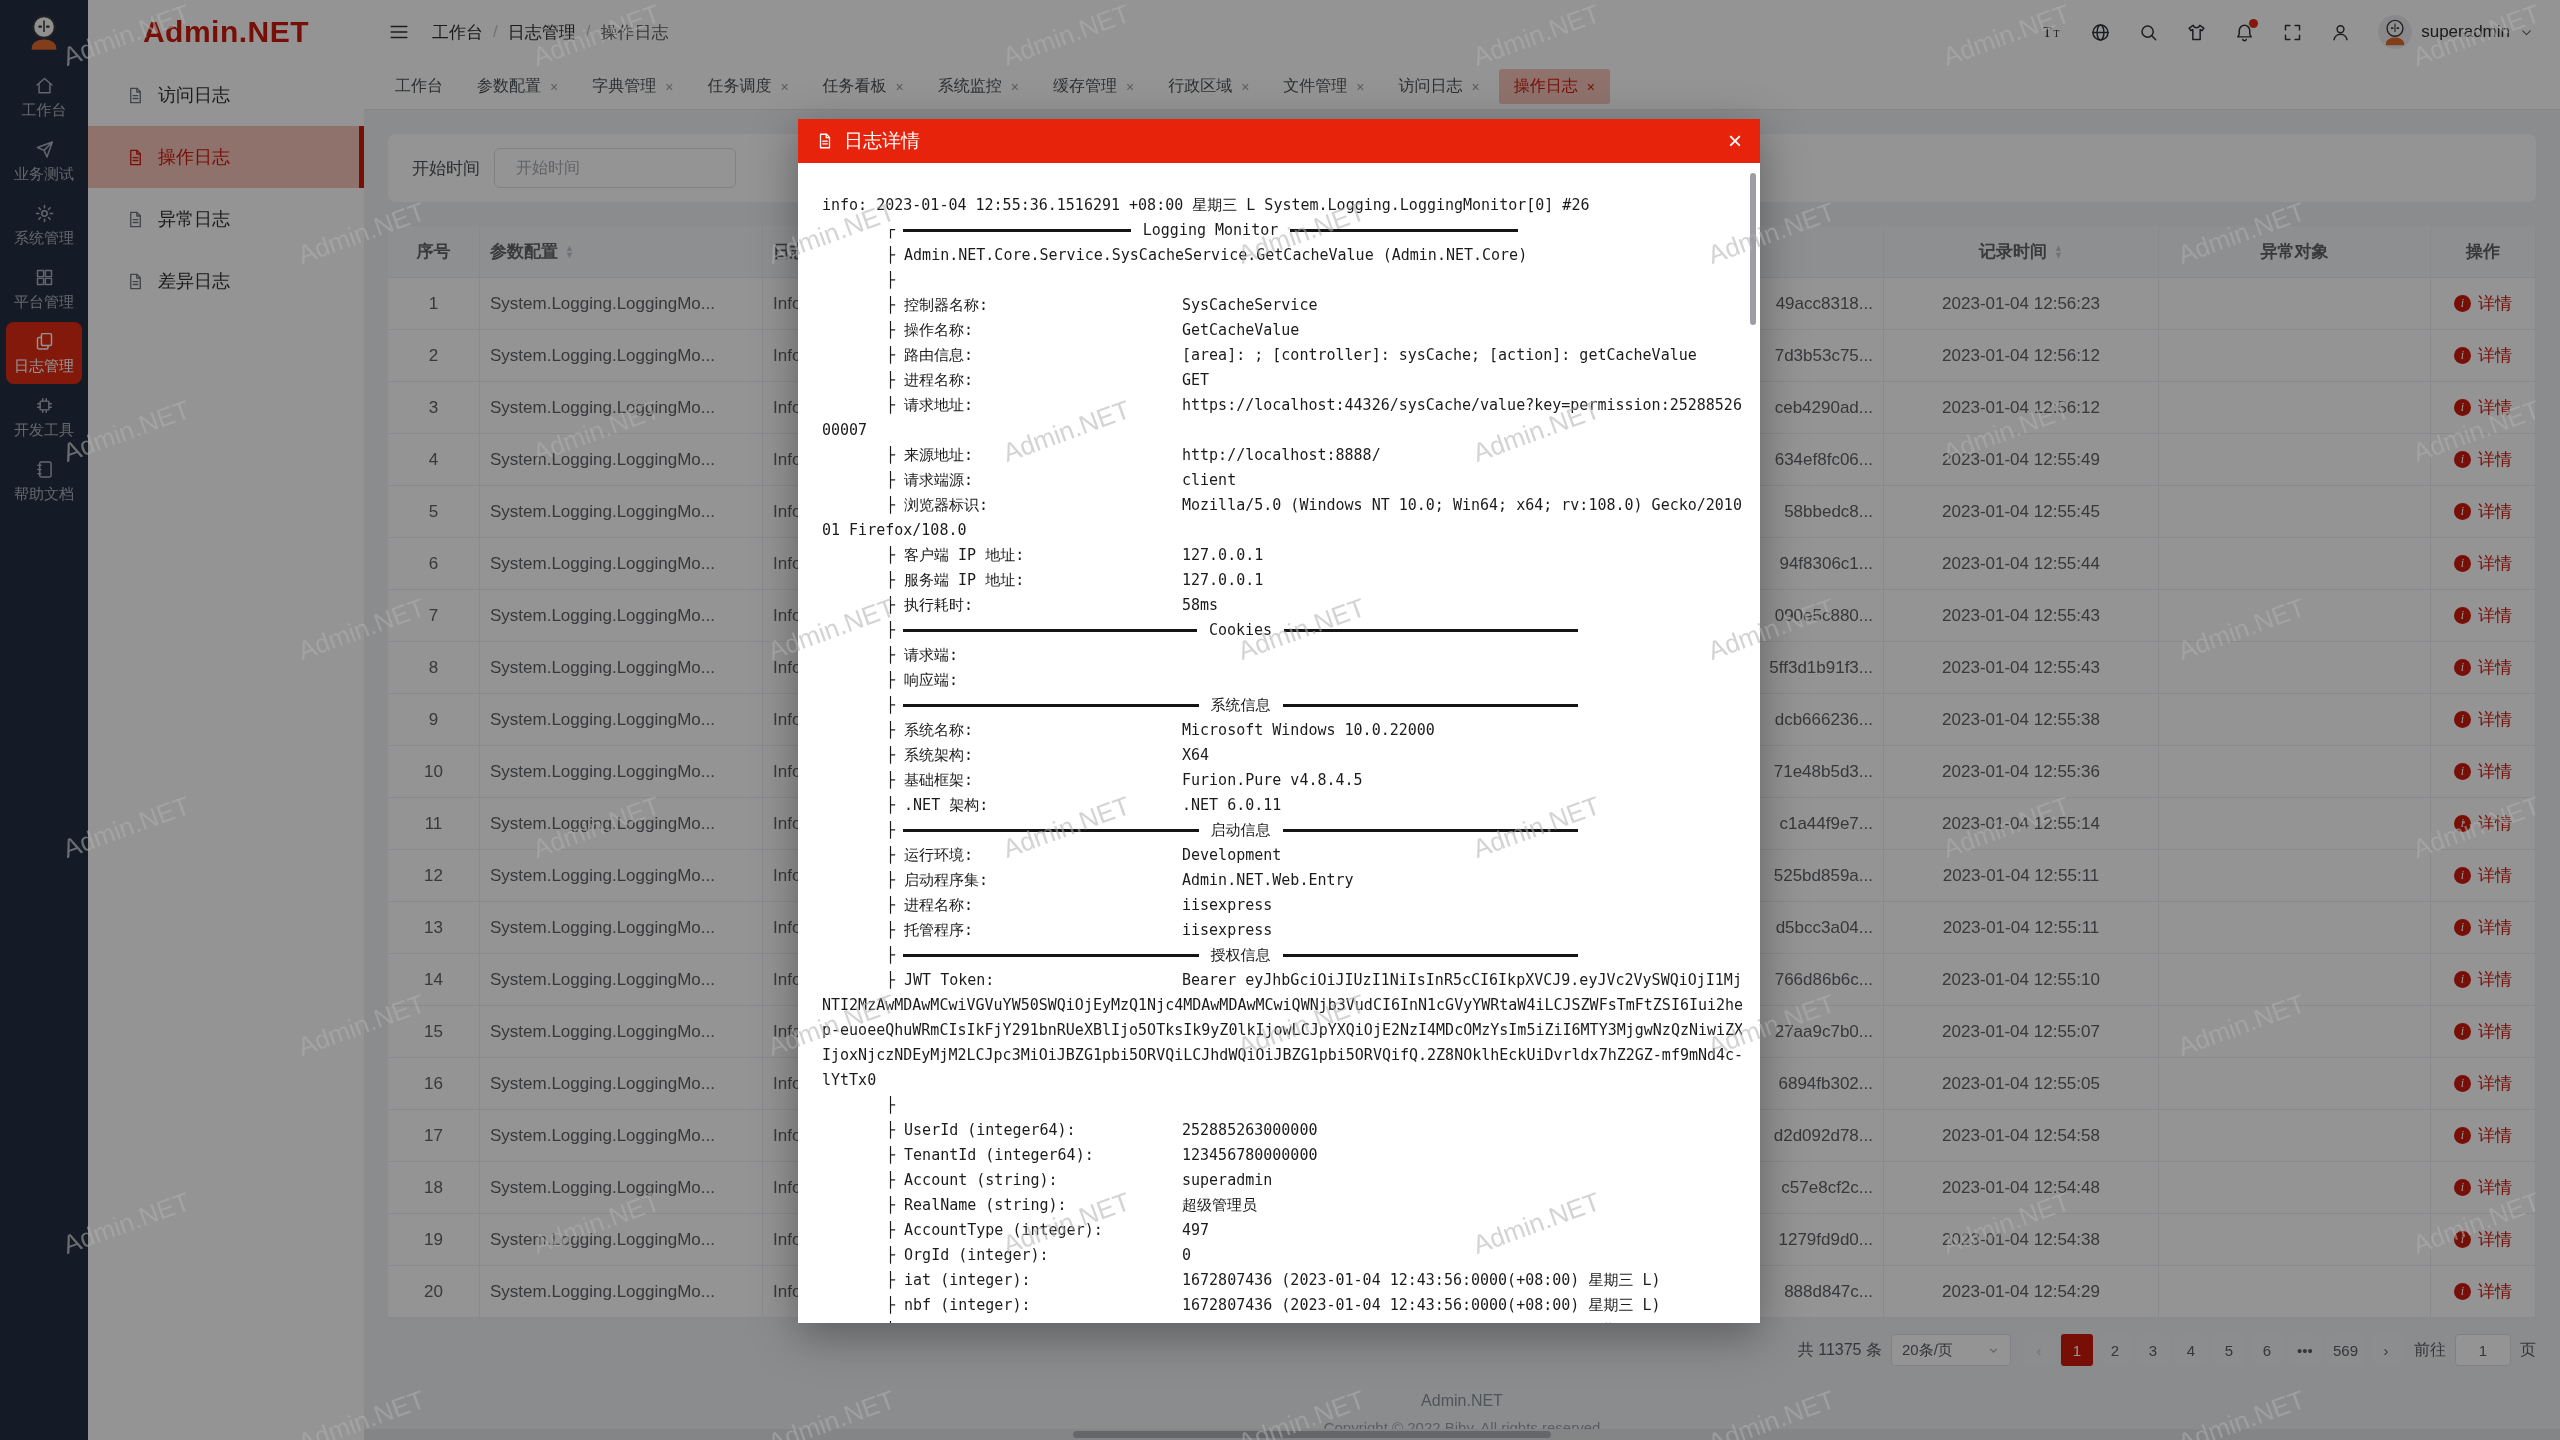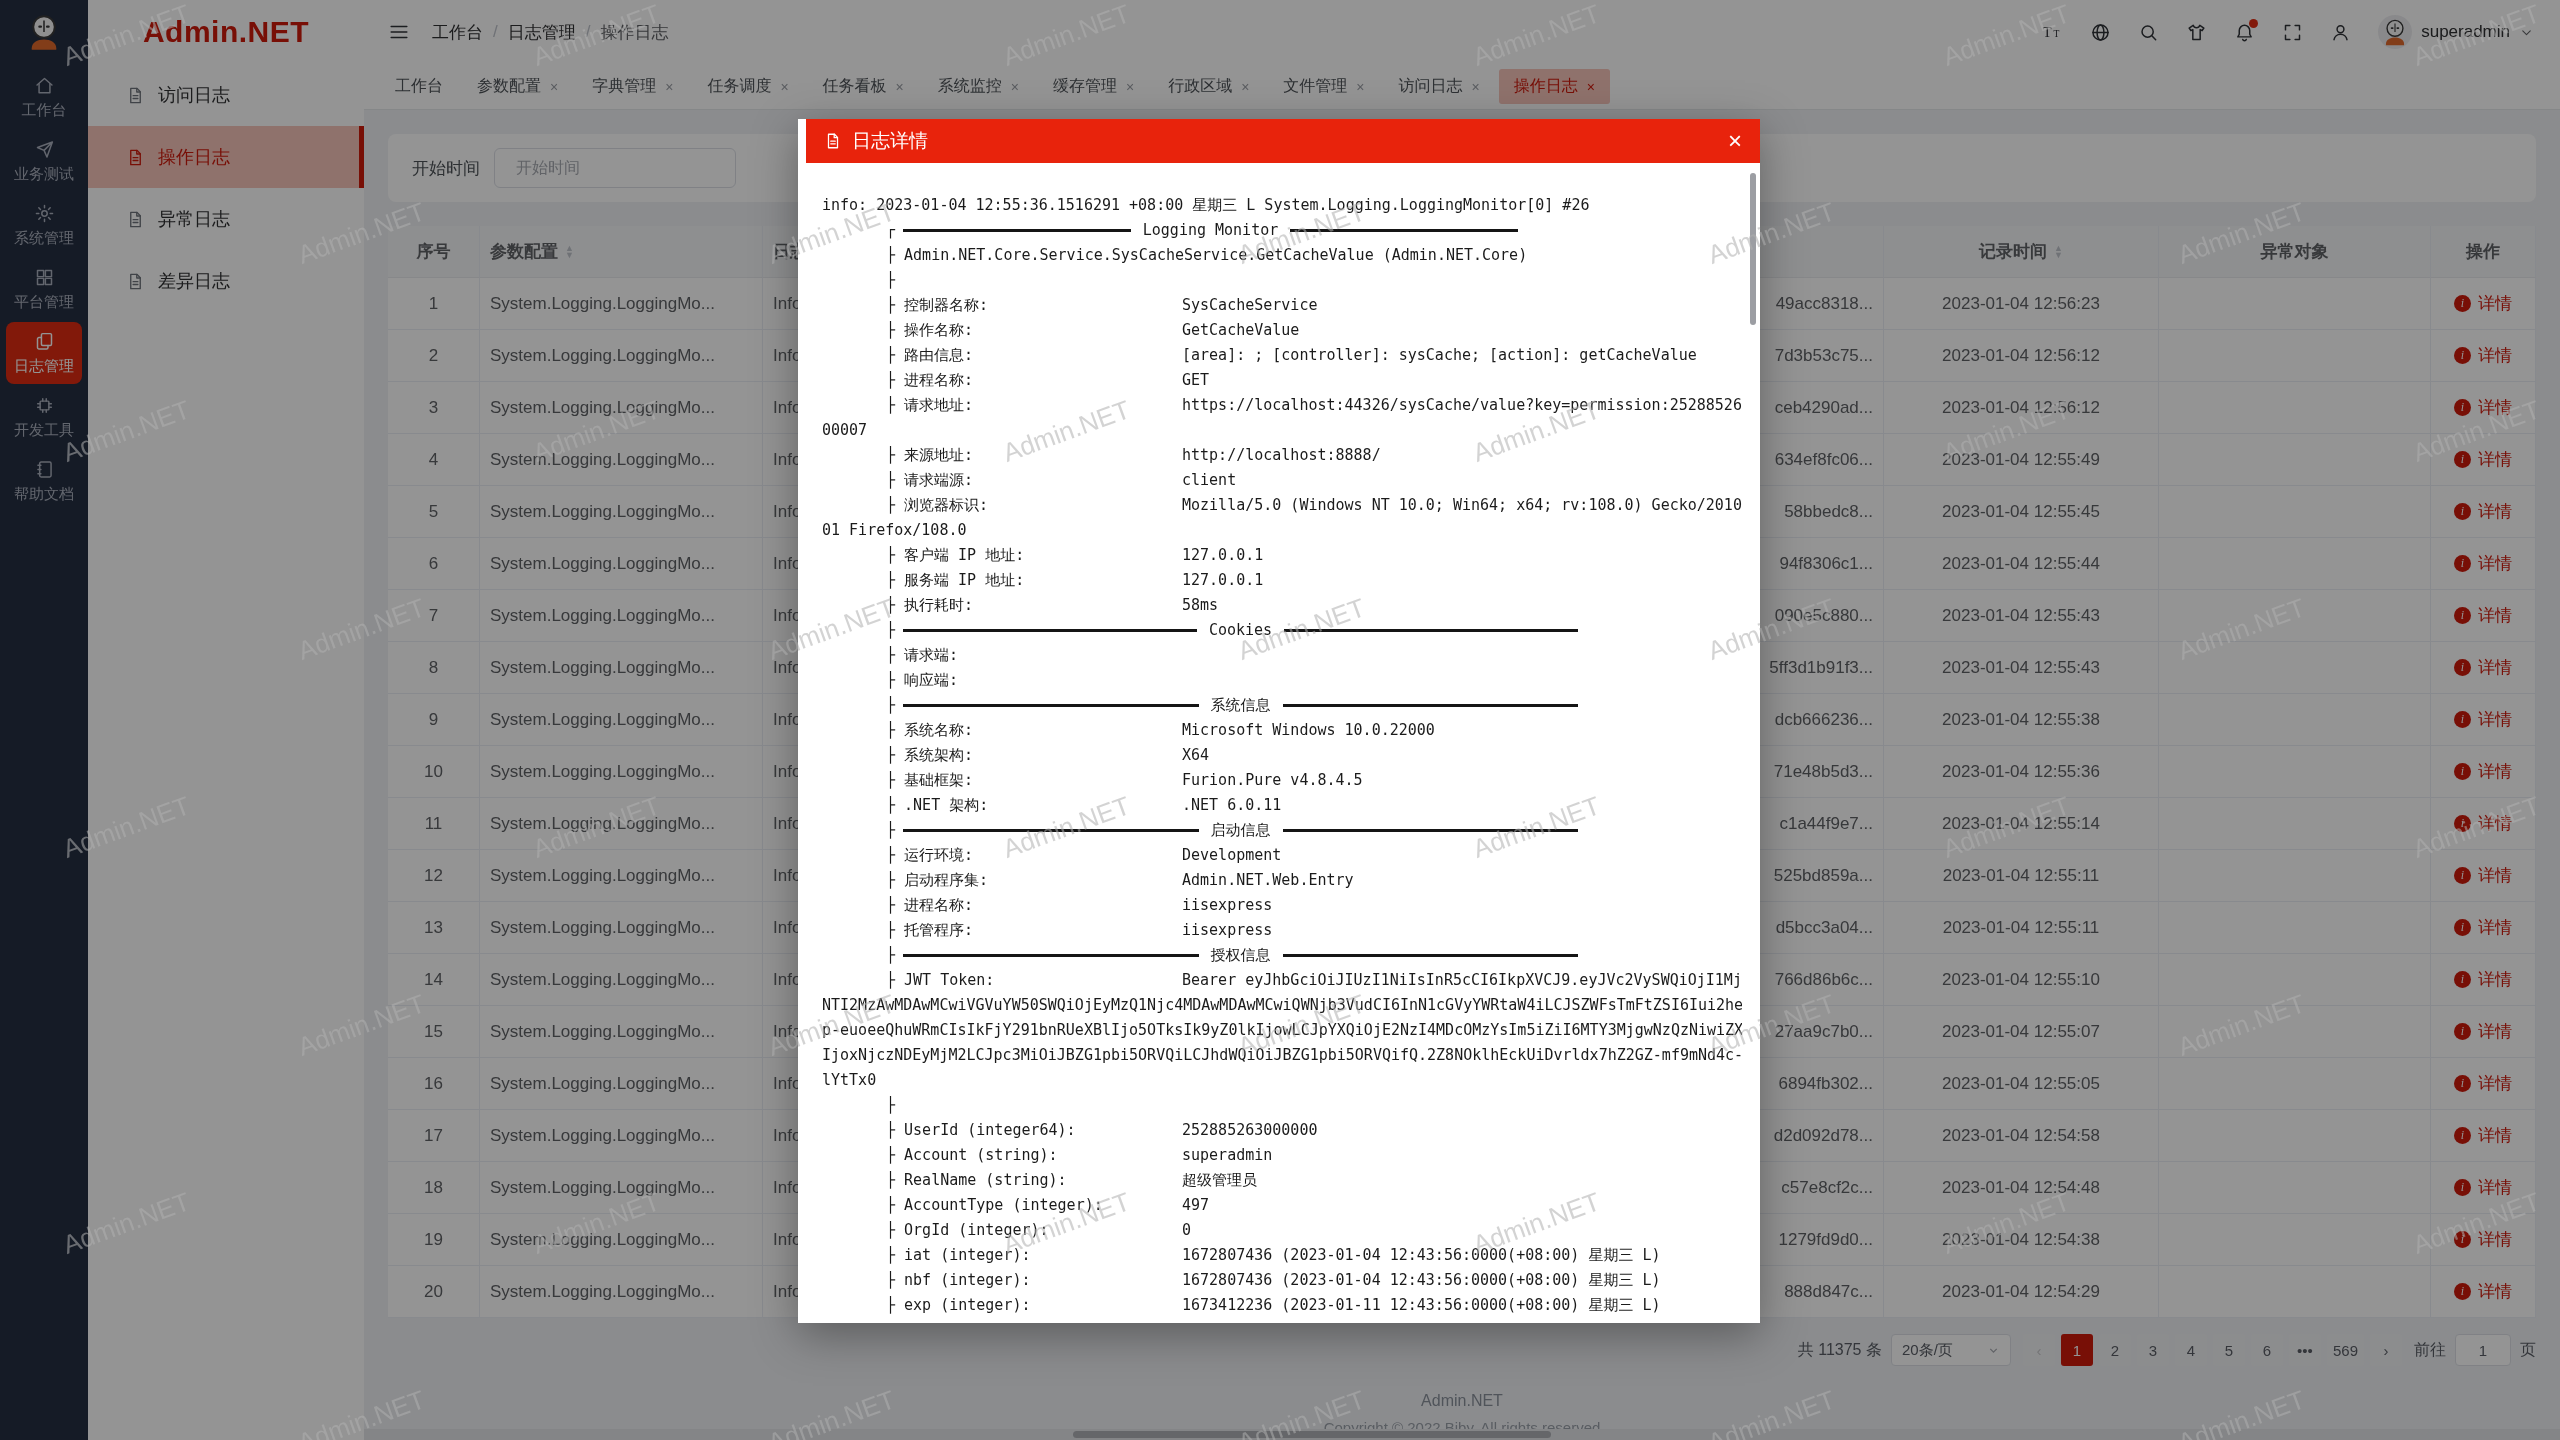--- a/index.html
+++ b/index.html
@@ -78,21 +78,21 @@
   .footer-brand { margin-top:26px; text-align:center; font-size:16px; color:#8a919c; }
   .footer-copy { margin-top:9px; text-align:center; font-size:15px; color:#9aa0a9; }
 
   
   .hscroll { position:absolute; left:364px; right:0; bottom:0; height:11px; background:#e4e6e9; z-index:5; }
   .hscroll .thumb { position:absolute; left:709px; width:478px; top:2px; height:7px; border-radius:4px; background:#aeb0b6; }
 
   
   .overlay { position:absolute; inset:0; background:rgba(0,0,0,0.42); z-index:50; }
   .modal { position:absolute; left:798px; top:119px; width:962px; height:1204px; background:#fff; box-shadow:0 12px 42px rgba(0,0,0,.35); z-index:60; }
-  .modal-h { height:44px; background:#e8230c; display:flex; align-items:center; padding:8px 18px; color:#fff; gap:10px;margin-left:8px; }
+  .modal-h { height:44px; background:#e8230c; display:flex; align-items:center; padding:8px 18px; color:#fff; gap:10px; }
   .modal-h svg { width:18px; height:18px; }
   .m-title { font-size:19px; }
   .m-close { margin-left:auto; font-size:24px; line-height:1; cursor:pointer; }
   .modal-b { position:relative; height:1160px; overflow:hidden; padding:30px 18px 0 24px; font-family:"DejaVu Sans Mono","Liberation Mono",monospace; font-size:15px; color:#1b1b1b; }
   .log-line { height:25px; line-height:25px; display:flex; white-space:pre; overflow:hidden; }
   .log-line.indent { padding-left:64px; }
   .ll-label { flex:0 0 296px; overflow:hidden; }
   .ll-value { flex:1; overflow:hidden; }
   .log-sep { align-items:center; }
   .log-sep .bar { height:3px; background:#151515; flex:1; margin:0 12px; }
@@ -779,20 +779,21 @@
       <div class="log-line indent"><span class="ll-label">├ 进程名称:</span><span class="ll-value">iisexpress</span></div>
       <div class="log-line indent"><span class="ll-label">├ 托管程序:</span><span class="ll-value">iisexpress</span></div>
       <div class="log-line indent log-sep"><span class="sep-w"><span>├</span><span class="bar b1"></span><span>授权信息</span><span class="bar"></span></span></div>
       <div class="log-line indent"><span class="ll-label">├ JWT Token:</span><span class="ll-value">Bearer eyJhbGciOiJIUzI1NiIsInR5cCI6IkpXVCJ9.eyJVc2VySWQiOjI1Mjg4</span></div>
       <div class="log-line">NTI2MzAwMDAwMCwiVGVuYW50SWQiOjEyMzQ1Njc4MDAwMDAwMCwiQWNjb3VudCI6InN1cGVyYWRtaW4iLCJSZWFsTmFtZSI6Iui2hee6</div>
       <div class="log-line">p-euoeeQhuWRmCIsIkFjY291bnRUeXBlIjo5OTksIk9yZ0lkIjowLCJpYXQiOjE2NzI4MDcOMzYsIm5iZiI6MTY3MjgwNzQzNiwiZXhw</div>
       <div class="log-line">IjoxNjczNDEyMjM2LCJpc3MiOiJBZG1pbi5ORVQiLCJhdWQiOiJBZG1pbi5ORVQifQ.2Z8NOklhEckUiDvrldx7hZ2GZ-mf9mNd4c-Di</div>
       <div class="log-line">lYtTx0</div>
       <div class="log-line indent">├</div>
       <div class="log-line indent"><span class="ll-label">├ UserId (integer64):</span><span class="ll-value">252885263000000</span></div>
+      <div class="log-line indent"><span class="ll-label">├ TenantId (integer64):</span><span class="ll-value">123456780000000</span></div>
       <div class="log-line indent"><span class="ll-label">├ Account (string):</span><span class="ll-value">superadmin</span></div>
       <div class="log-line indent"><span class="ll-label">├ RealName (string):</span><span class="ll-value">超级管理员</span></div>
       <div class="log-line indent"><span class="ll-label">├ AccountType (integer):</span><span class="ll-value">497</span></div>
       <div class="log-line indent"><span class="ll-label">├ OrgId (integer):</span><span class="ll-value">0</span></div>
       <div class="log-line indent"><span class="ll-label">├ iat (integer):</span><span class="ll-value">1672807436 (2023-01-04 12:43:56:0000(+08:00) 星期三 L)</span></div>
       <div class="log-line indent"><span class="ll-label">├ nbf (integer):</span><span class="ll-value">1672807436 (2023-01-04 12:43:56:0000(+08:00) 星期三 L)</span></div>
       <div class="log-line indent"><span class="ll-label">├ exp (integer):</span><span class="ll-value">1673412236 (2023-01-11 12:43:56:0000(+08:00) 星期三 L)</span></div>
     </div>
 </div>
 

